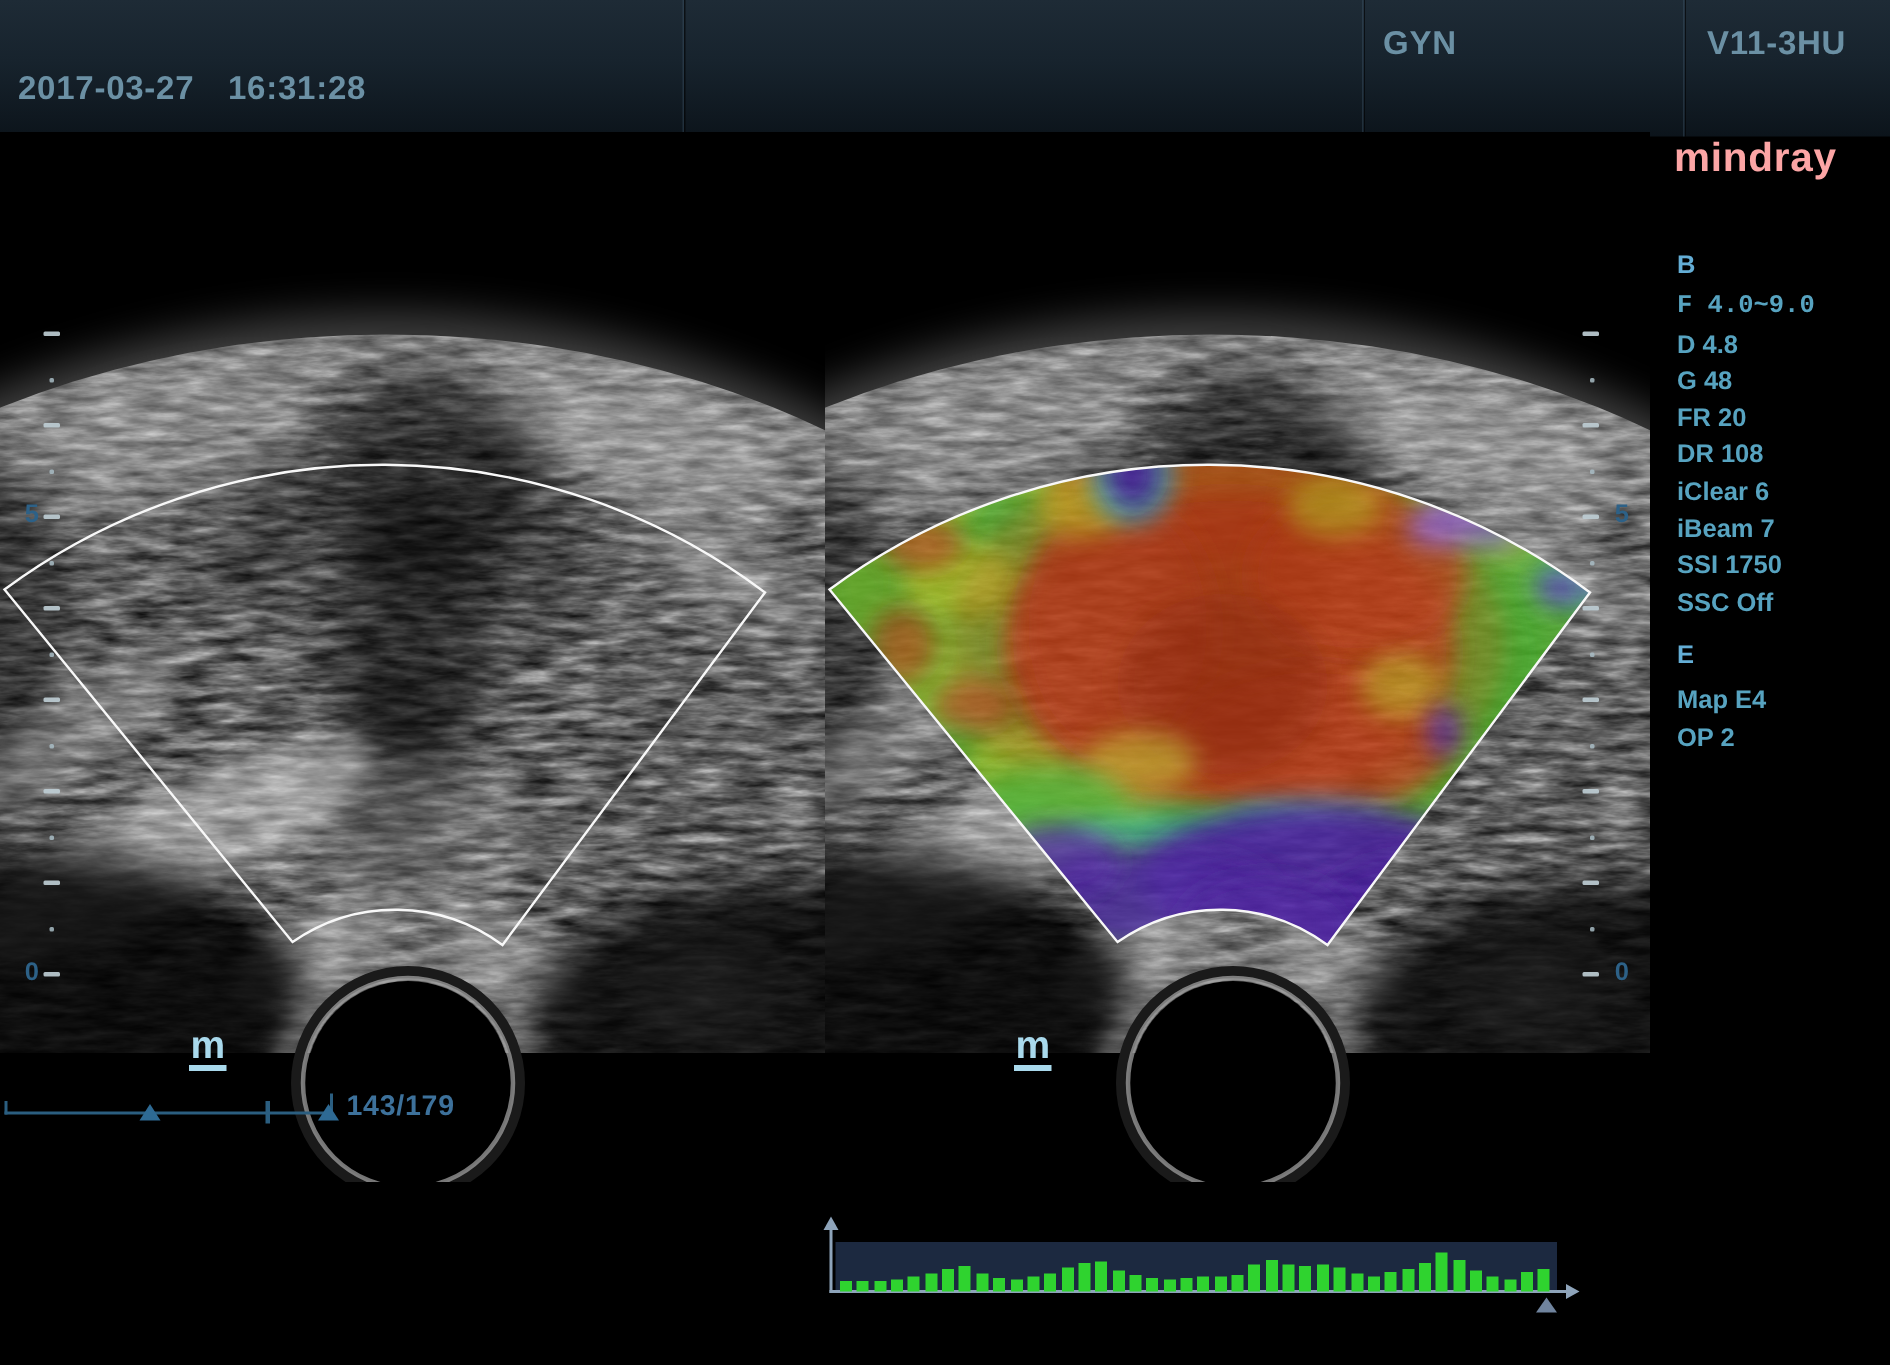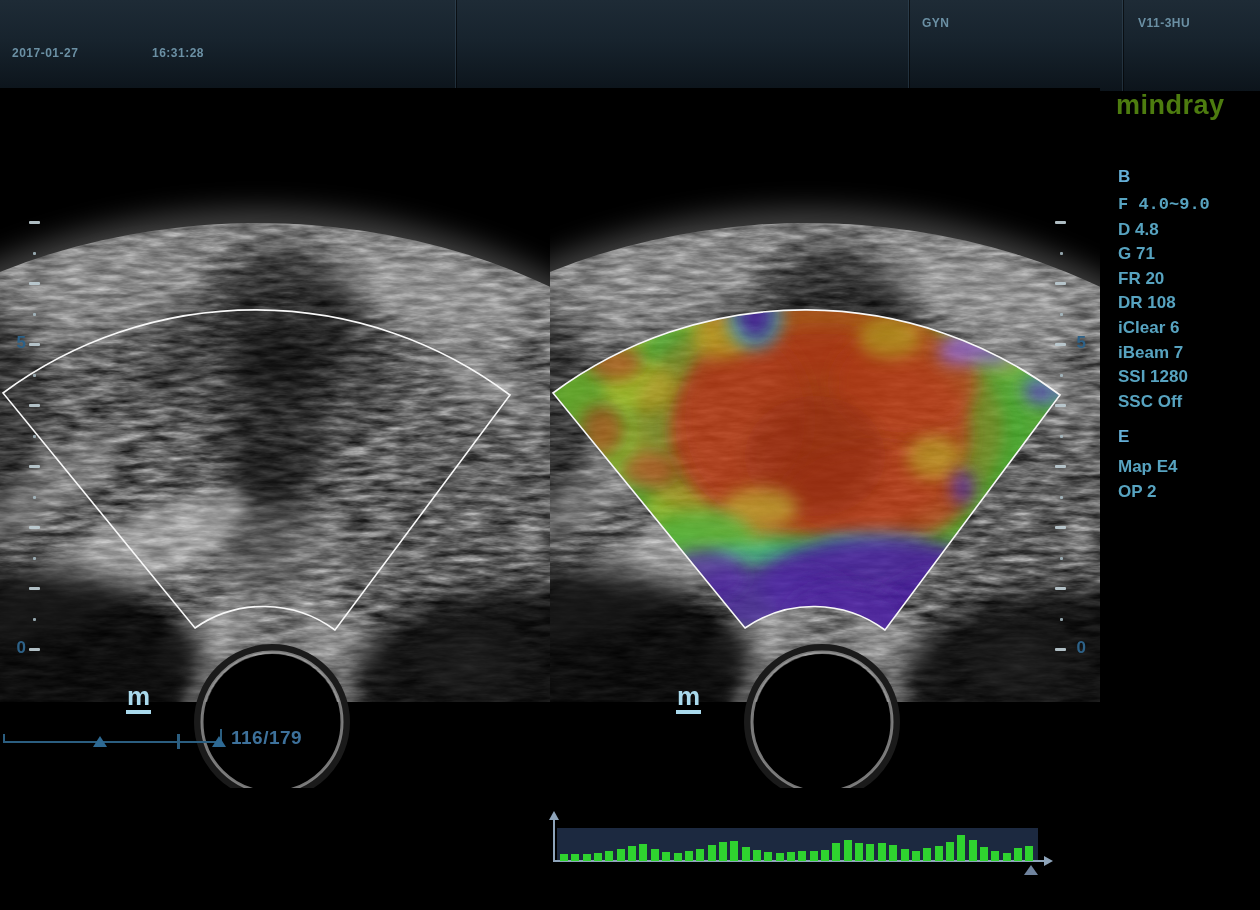--- a/index.html
+++ b/index.html
@@ -4,23 +4,23 @@
 <style>
   html,body{margin:0;padding:0;background:#000;width:1260px;height:910px;overflow:hidden;
     font-family:"Liberation Sans","DejaVu Sans",sans-serif;}
   .abs{position:absolute;}
   #screen{position:relative;width:1260px;height:910px;background:#000;}
 
   
   #topbar{left:0;top:0;width:1260px;height:91px;
     background:linear-gradient(180deg,#1e2b36 0%,#17232d 45%,#0c141b 100%);}
   .tb-divider{top:0;width:1px;height:91px;background:rgba(70,95,115,0.35);box-shadow:1px 0 0 rgba(0,0,0,0.6);}
-  .tb-text{font-size:12px;font-weight:bold;color:#6b90a4;letter-spacing:0.5px;white-space:pre;}
-
-  #brand{left:1116px;top:90px;font-size:27px;font-weight:bold;color:#4d7c0f;letter-spacing:0.5px;}
+  .tb-text{font-size:22px;font-weight:bold;color:#6b90a4;letter-spacing:0.5px;white-space:pre;}
+
+  #brand{left:1116px;top:90px;font-size:27px;font-weight:bold;color:#fca5a5;letter-spacing:0.5px;}
 
   #info-line{left:8px;top:92px;font-size:15px;font-weight:bold;color:#86a8b8;}
   #info-line span{margin-right:10px;}
 
   .scale-label{font-size:15px;font-weight:bold;color:#ffffff;}
   #elasto-colorbar{left:8px;top:134px;width:13px;height:174px;}
   #gray-colorbar{left:23px;top:134px;width:10px;height:174px;
     background:linear-gradient(180deg,#ffffff 0%,#b4b4b4 25%,#6e6e6e 55%,#2a2a2a 82%,#000 100%);}
 
   
@@ -55,21 +55,21 @@
 </style>
 </head>
 <body>
 
 <div id="screen">
 
   <div id="topbar" class="abs">
     <div class="tb-divider abs" style="left:455px"></div>
     <div class="tb-divider abs" style="left:908px"></div>
     <div class="tb-divider abs" style="left:1122px"></div>
-    <div class="tb-text abs" style="left:12px;top:46px">2017-01-27</div>
+    <div class="tb-text abs" style="left:12px;top:46px">2017-03-27</div>
     <div class="tb-text abs" style="left:152px;top:46px">16:31:28</div>
     <div class="tb-text abs" style="left:922px;top:16px">GYN</div>
     <div class="tb-text abs" style="left:1138px;top:16px">V11-3HU</div>
   </div>
 
   <div id="brand" class="abs">mindray</div>
 
   <div id="info-line" class="abs">
     <span>AP 100.00%</span><span>MI 1.4</span><span>TIS 0.4</span>
   </div>
@@ -243,33 +243,33 @@
   <div class="m-marker abs" style="left:126px;top:683px">m</div>
   <div class="m-marker abs" style="left:676px;top:683px">m</div>
 
   <div>
     <div class="cine-el abs" style="left:3px;top:741px;width:219px;height:2px"></div>
     <div class="cine-el abs" style="left:3px;top:734px;width:2px;height:9px"></div>
     <div class="tri-up abs" style="left:93px;top:736px"></div>
     <div class="cine-el abs" style="left:177px;top:734px;width:3px;height:15px"></div>
     <div class="cine-el abs" style="left:220px;top:729px;width:2px;height:14px"></div>
     <div class="tri-up abs" style="left:212px;top:736px"></div>
-    <div id="frame-counter" class="abs" style="left:231px;top:727px">116/179</div>
+    <div id="frame-counter" class="abs" style="left:231px;top:727px">143/179</div>
   </div>
 
   <div id="sidebar-params">
       <div class="side-item abs side-header" style="top: 167px;">B</div>
       <div class="side-item abs" style="top: 195px; font-family: Liberation Mono, monospace;">F 4.0~9.0</div>
       <div class="side-item abs" style="top: 219.6px;">D 4.8</div>
-      <div class="side-item abs" style="top: 244.2px;">G 71</div>
+      <div class="side-item abs" style="top: 244.2px;">G 48</div>
       <div class="side-item abs" style="top: 268.8px;">FR 20</div>
       <div class="side-item abs" style="top: 293.4px;">DR 108</div>
       <div class="side-item abs" style="top: 318px;">iClear 6</div>
       <div class="side-item abs" style="top: 342.6px;">iBeam 7</div>
-      <div class="side-item abs" style="top: 367.2px;">SSI 1280</div>
+      <div class="side-item abs" style="top: 367.2px;">SSI 1750</div>
       <div class="side-item abs" style="top: 391.8px;">SSC Off</div>
       <div class="side-item abs side-header" style="top: 427px;">E</div>
       <div class="side-item abs" style="top: 457px; text-align: center;">Map E4</div>
       <div class="side-item abs" style="top: 481.6px;">OP 2</div>
     </div>
 
   <div>
     <div id="hist-panel" class="abs"></div>
     <div class="axis abs" style="left:553px;top:819px;width:2px;height:43px"></div>
     <div class="axis abs" style="left:553px;top:860px;width:492px;height:2px"></div>

